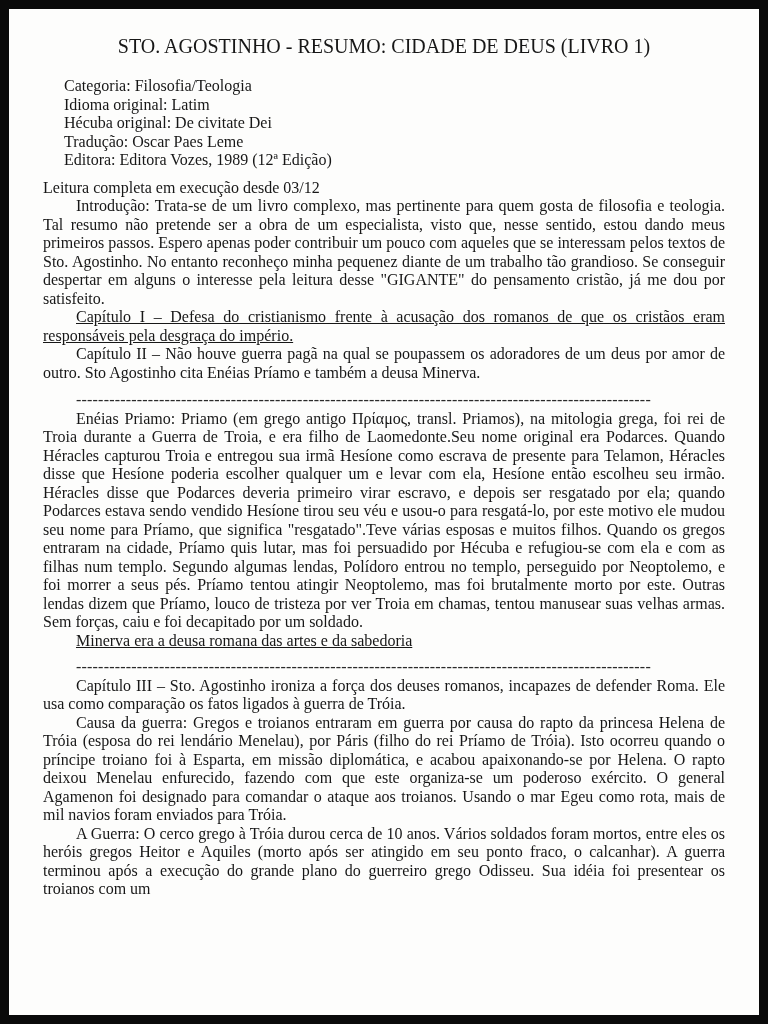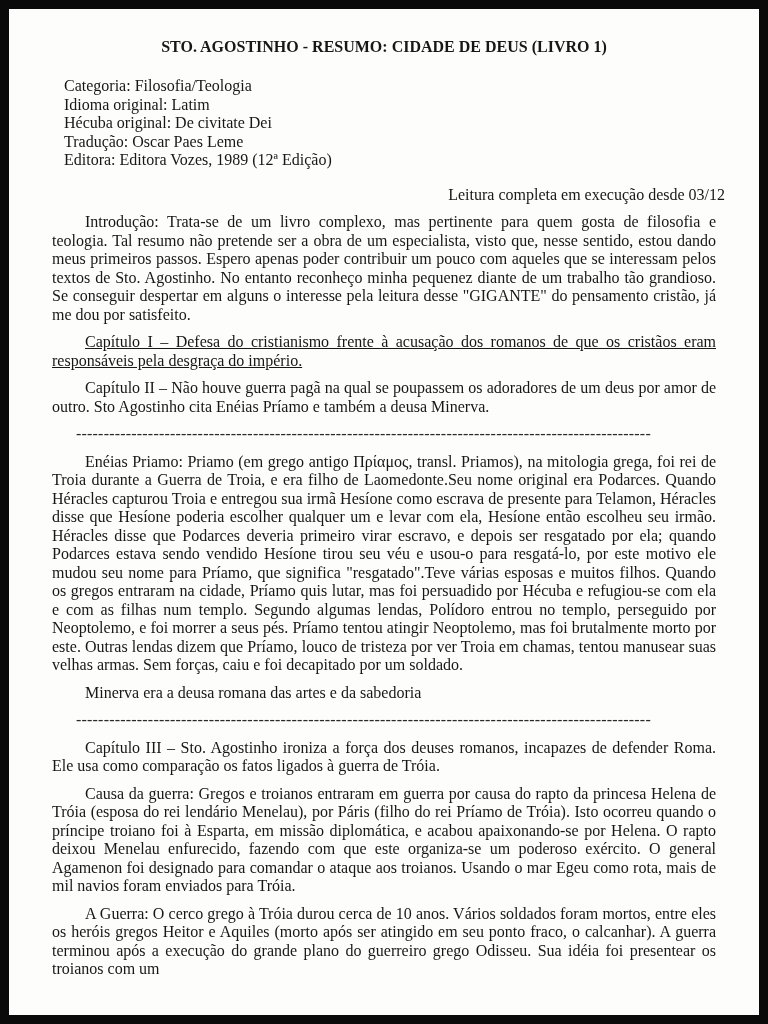--- a/index.html
+++ b/index.html
@@ -16,48 +16,48 @@
     border: 9px solid #0a0a0a;
     padding: 28px 34px 20px 34px;
     overflow: hidden;
     font-family: "Liberation Serif", "DejaVu Serif", serif;
     font-size: 16px;
     line-height: 18.5px;
     color: #171717;
   }
   .doc-title {
     margin: 0 0 0 0;
-    font-size: 16px;
-    font-weight: bold;
+    font-size: 20px;
+    font-weight: normal;
     text-align: center;
     line-height: 19px;
   }
   .meta-block { margin-top: 21px; }
   .meta-line { display: block; margin-left: 21px; }
-  .reading-note { margin-top: 16px; text-align: right; }
+  .reading-note { margin-top: 9px; }
   p.para {
-    margin: 9px;
+    margin: 0;
     text-align: justify;
     text-indent: 33px;
   }
   .divider {
     margin: 0;
     text-indent: 33px;
     white-space: nowrap;
     overflow: hidden;
     letter-spacing: 0.2px;
     color: #2a2a2a;
   }
   
   .m-intro   { margin-top: 18px; }
   .m-cap1    { margin-top: 27px; text-decoration: underline; }
   .m-cap2    { margin-top: 0; }
   .m-div1    { margin-top: 9px; }
   .m-eneias  { margin-top: 3px; }
-  .m-minerva { margin-top: 6px; }
+  .m-minerva { margin-top: 6px; text-decoration: underline; }
   .m-div2    { margin-top: 8px; }
   .m-cap3    { margin-top: 9px; }
   .m-guerra  { margin-top: 11px; }
   .m-causa   { margin-top: 19px; }
   .m-aguerra { margin-top: 5px; }
 </style>
 </head>
 <body>
 
 <div class="page">

